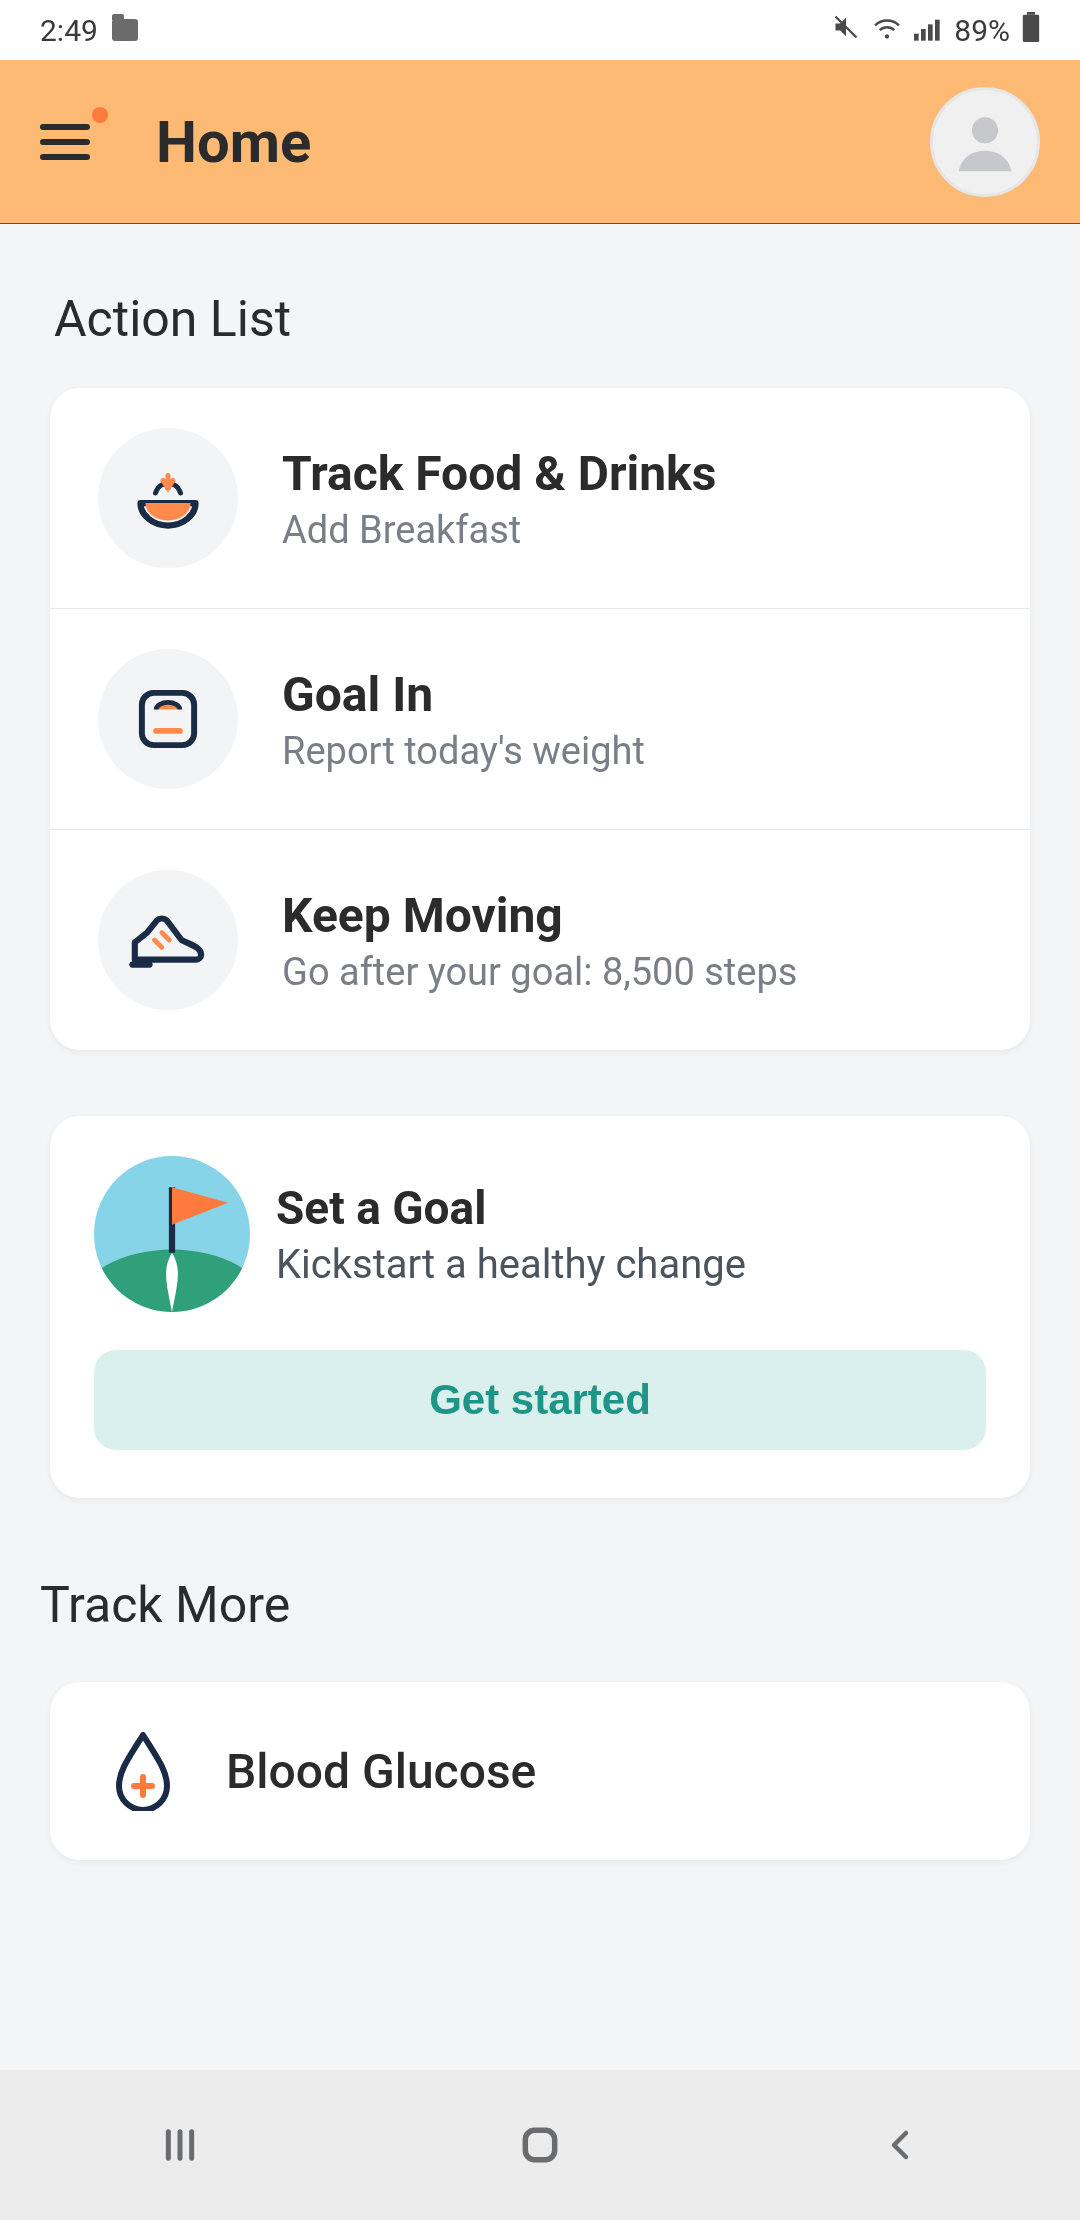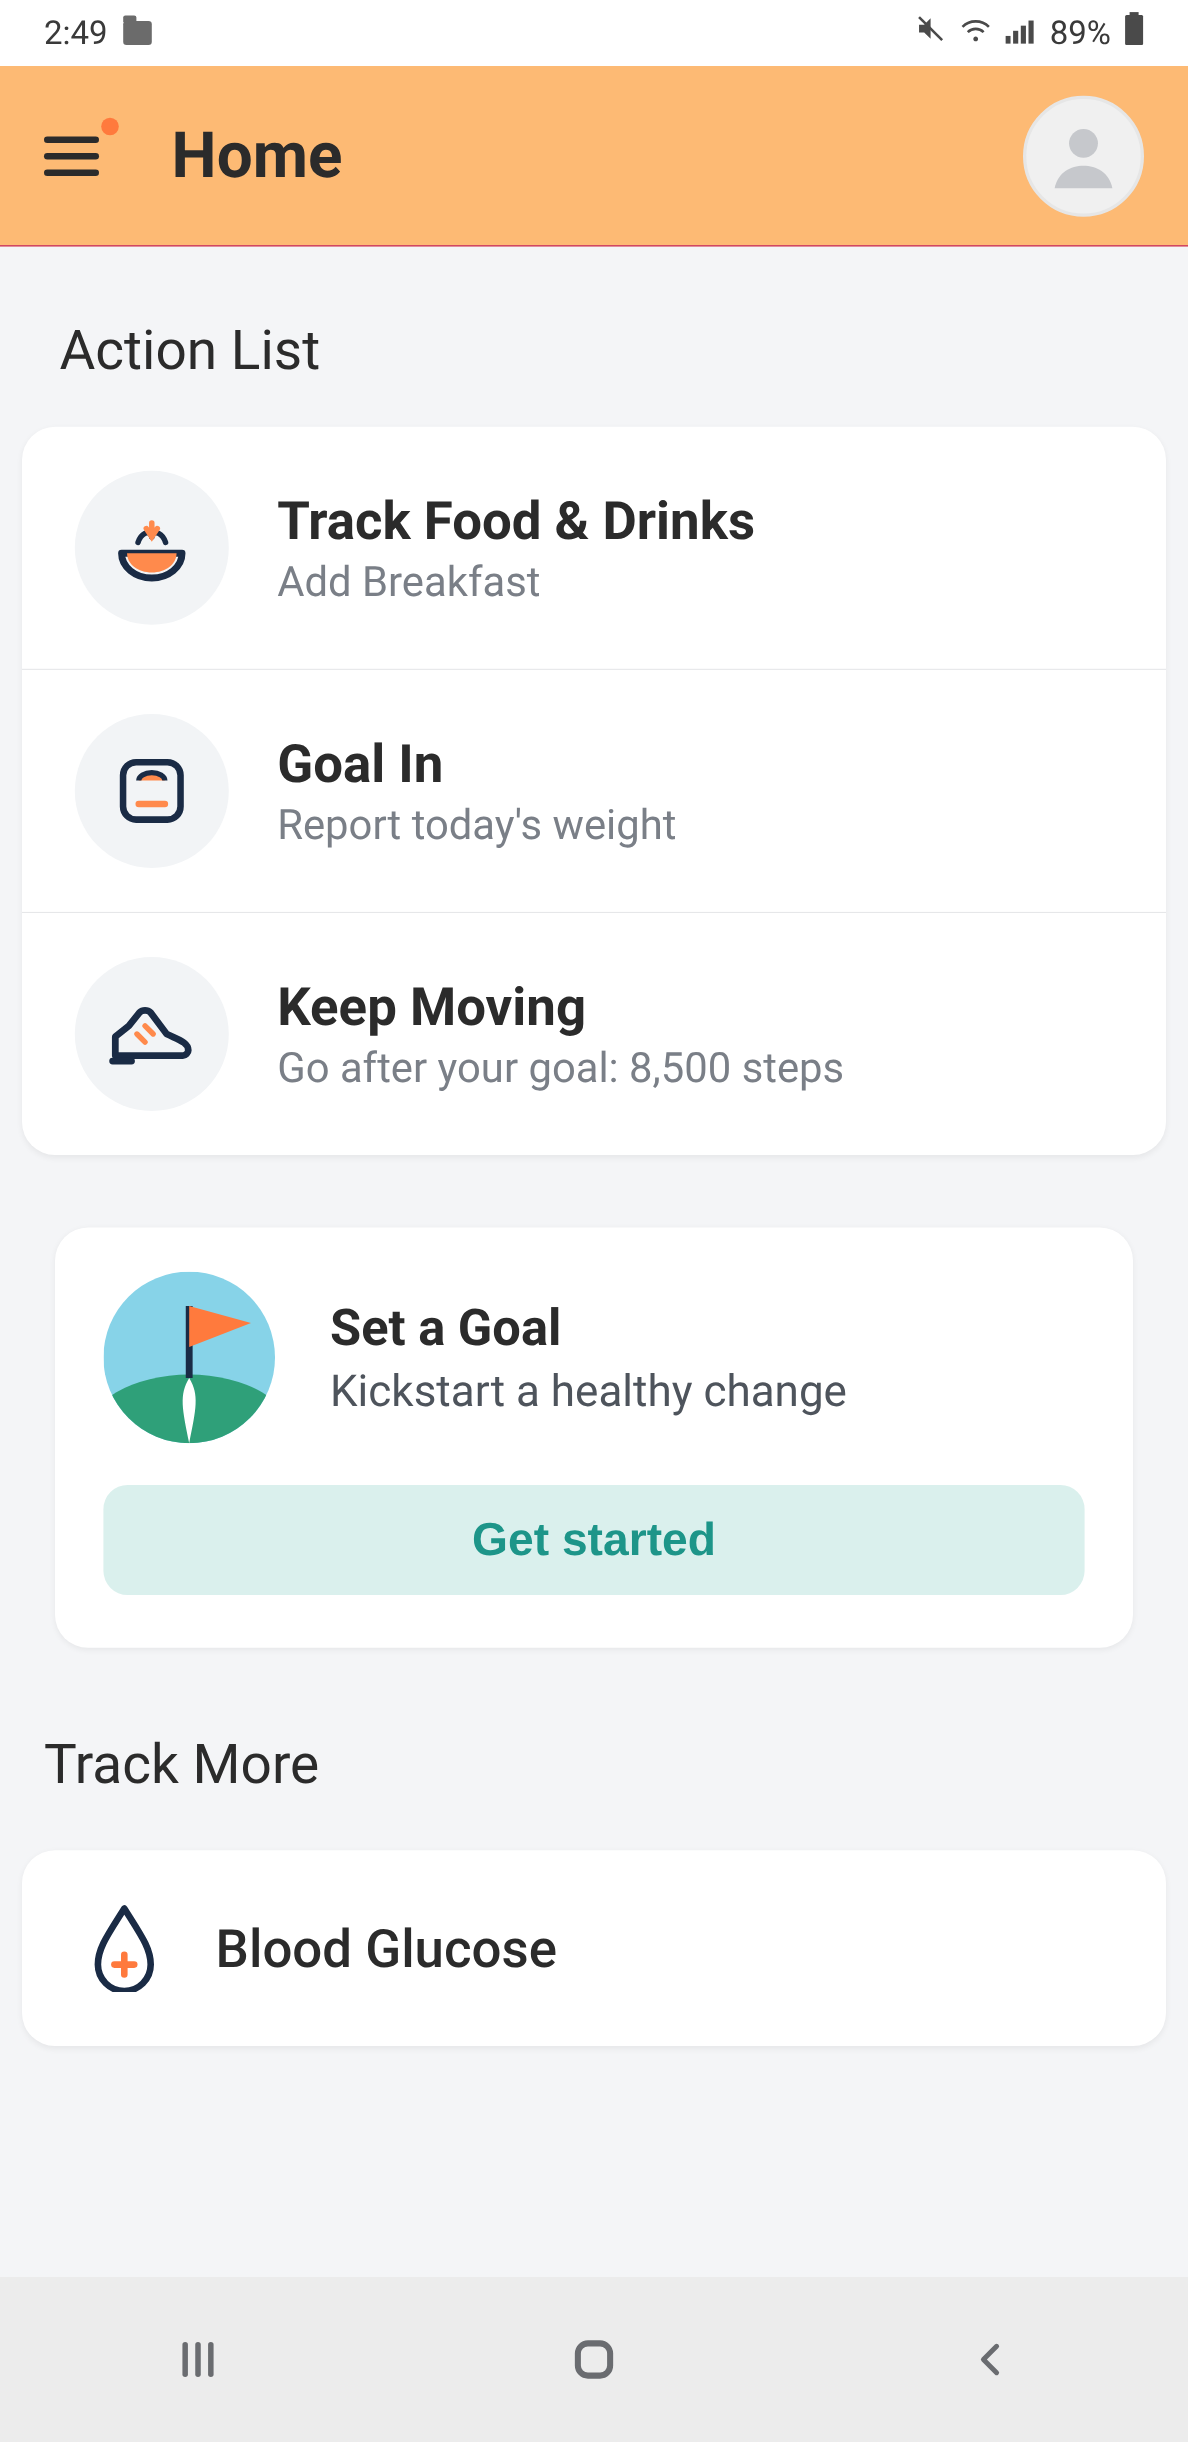--- a/index.html
+++ b/index.html
@@ -66,21 +66,21 @@
     .avatar svg { width: 70px; height:70px; }
     
     .section-title {
       font-size: 50px;
       font-weight: 400;
       color: #2b2b2b;
       padding: 66px 54px 40px 54px;
     }
     
     .card-list {
-      margin: 0 20px;
+      margin: 0 50px;
       background:#ffffff;
       border-radius: 30px;
       box-shadow: 0 2px 6px rgba(0,0,0,0.06);
       overflow:hidden;
     }
     .action-row {
       display:flex; align-items:center;
       padding: 40px 48px;
       gap: 44px;
       border-top: 1px solid #e6e7e9;
@@ -93,21 +93,21 @@
     .row-text .rt-title { font-size: 48px; font-weight:700; color:#2b2b2b; margin-bottom:6px;}
     .row-text .rt-sub   { font-size: 38px; color:#7a7f87; }
     
     .goal-card {
       margin: 66px 50px 0 50px;
       background:#ffffff;
       border-radius: 30px;
       box-shadow: 0 2px 6px rgba(0,0,0,0.06);
       padding: 40px 44px 48px 44px;
     }
-    .goal-top { display:flex; align-items:center; gap: 50px; }
+    .goal-top { display:flex; align-items:center; gap: 26px; }
     .goal-icon { width:156px; height:156px; border-radius:50%; overflow:hidden; flex-shrink:0;}
     .goal-title { font-size:46px; font-weight:700; color:#2b2b2b; margin-bottom:6px;}
     .goal-sub   { font-size:40px; color:#4e545c; }
     .goal-btn {
       margin-top: 38px; width:100%; height: 100px; border:none; border-radius: 22px;
       background:#daf0ed; color:#1d9589; font-size:42px; font-weight:700;
       display:flex; align-items:center; justify-content:center;
     }
     
     .track-row {

